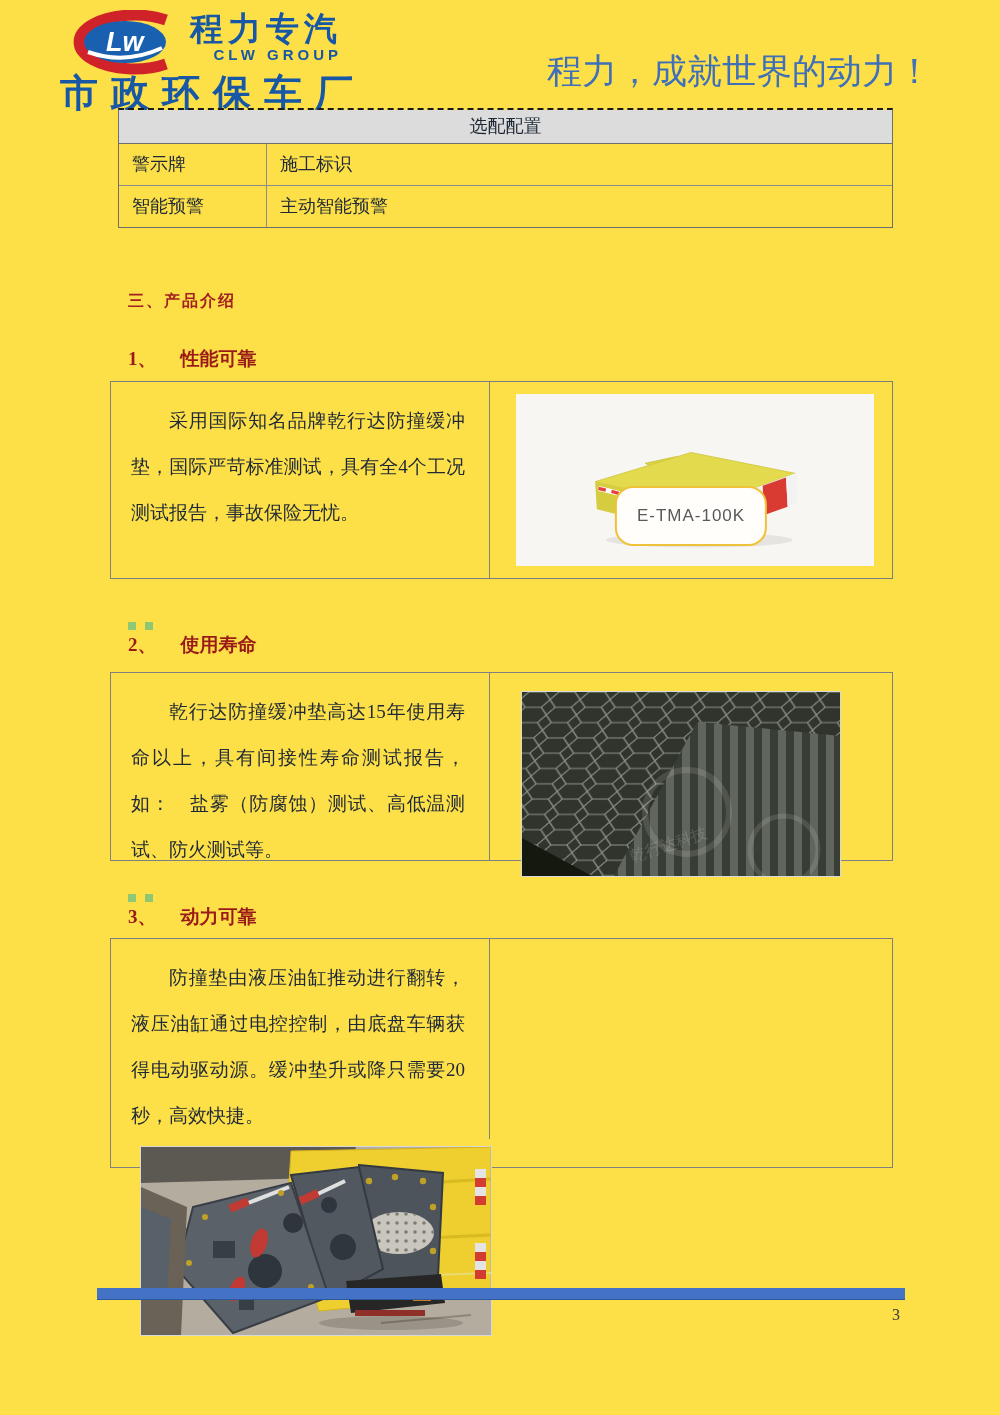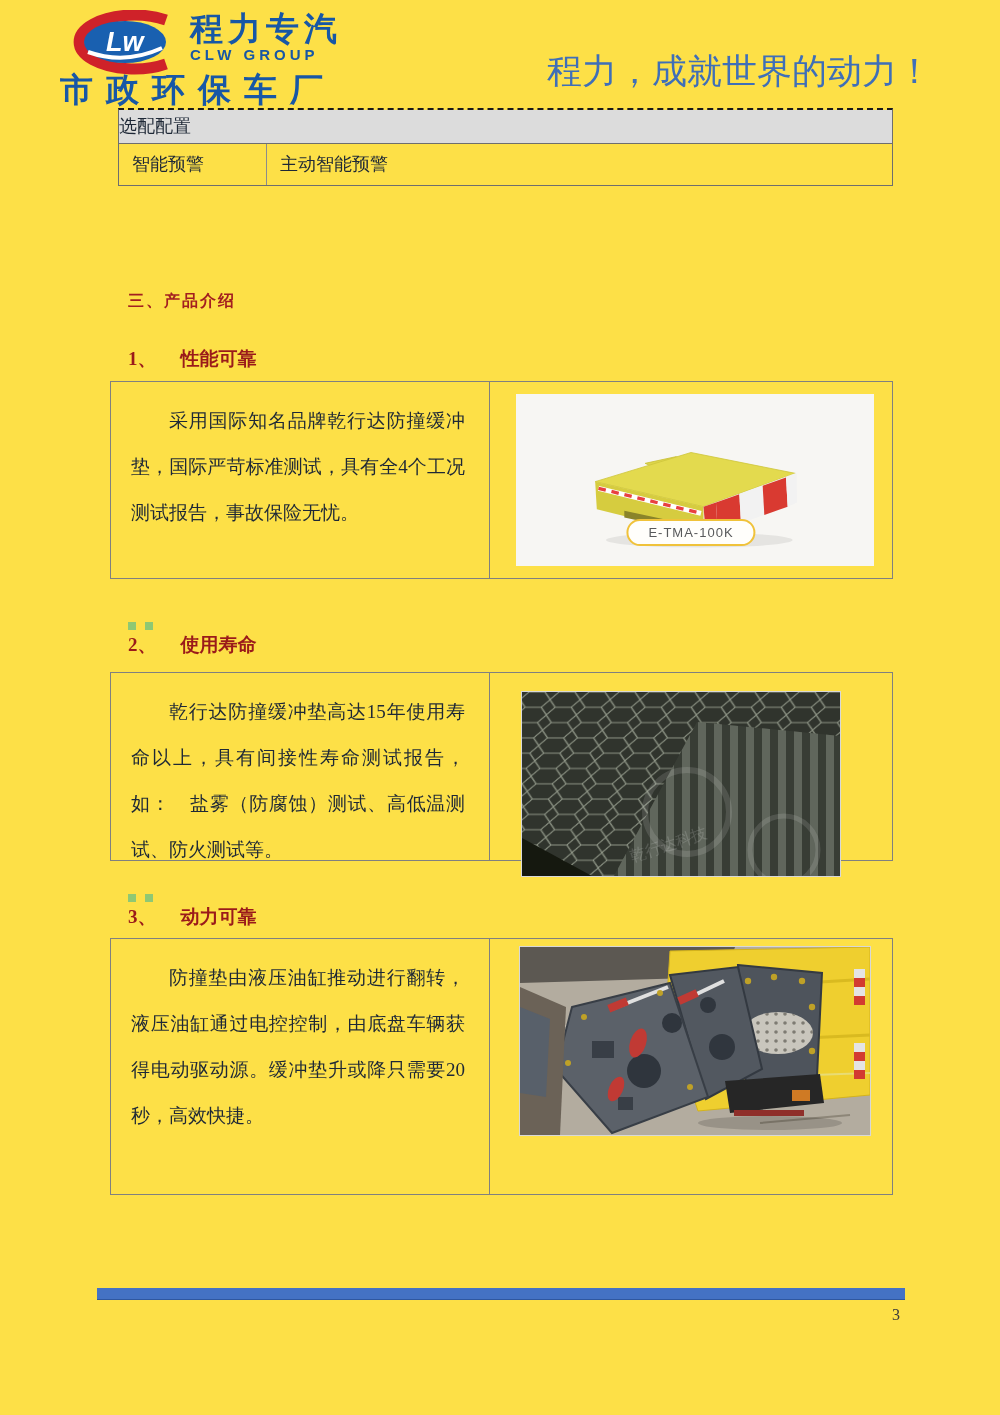--- a/index.html
+++ b/index.html
@@ -4,31 +4,31 @@
 <style>
   html,body{margin:0;padding:0;background:#ffffff;}
   .page{position:relative;width:1000px;height:1415px;background:#fde047;overflow:hidden;
         font-family:"Liberation Serif","DejaVu Serif",serif;color:#1e2836;}
 
   
   .logo-svg{position:absolute;left:50px;top:10px;}
   .brand-block{position:absolute;left:190px;top:12px;color:#1757a6;
                font-family:"Liberation Sans","DejaVu Sans",sans-serif;}
   .brand-cn{font-size:33px;font-weight:bold;letter-spacing:5px;line-height:34px;}
-  .brand-en{font-size:15px;font-weight:bold;letter-spacing:4px;line-height:17px;}
+  .brand-en{font-size:15px;font-weight:bold;letter-spacing:4px;line-height:17px;text-align:right;}
   .factory{position:absolute;left:60px;top:68px;color:#1757a6;font-weight:bold;
-           font-size:33px;letter-spacing:13px;
+           font-size:38px;letter-spacing:13px;
            font-family:Liberation Mono, monospace;}
   .slogan{position:absolute;right:68px;top:48px;font-size:35px;color:#3f6fb8;}
 
   
   .cfg-table{position:absolute;left:118px;top:108px;width:775px;
              border:1px solid #6e6e6e;border-top:2px dashed #1a1a1a;box-sizing:border-box;
              font-size:18px;}
-  .cfg-head{height:33px;line-height:33px;text-align:left;background:#dcdcdc;
+  .cfg-head{height:33px;line-height:33px;text-align:center;background:#dcdcdc;
             border-bottom:1px solid #6e6e6e;}
   .cfg-row{display:flex;height:41px;border-bottom:1px solid #8c8c8c;}
   .cfg-row:last-child{border-bottom:none;}
   .cfg-label{width:148px;border-right:1px solid #8c8c8c;padding-left:13px;line-height:41px;box-sizing:border-box;}
   .cfg-value{flex:1;padding-left:13px;line-height:41px;}
 
   
   .section-title{position:absolute;left:128px;top:291px;font-size:16px;font-weight:900;
                  color:#a31f20;letter-spacing:2px;
                  font-family:"Liberation Sans","DejaVu Sans",sans-serif;}
@@ -41,21 +41,21 @@
             box-sizing:border-box;display:flex;}
   .feat-text{width:379px;border-right:1px solid #808080;box-sizing:border-box;
              padding:16px 24px 0 20px;font-size:19px;line-height:46px;
              text-indent:2em;text-align:justify;color:#1e2836;}
   .feat-media{flex:1;position:relative;}
 
   .render-bg{position:absolute;left:26px;top:12px;right:18px;bottom:12px;background:#f7f6f3;}
   .cushion-svg{position:absolute;left:50%;top:48px;transform:translateX(-50%);}
   .model-pill{position:absolute;left:50%;bottom:32px;transform:translateX(-50%);
               border:2px solid #f0c23a;border-radius:18px;background:#fffefb;
-              padding:4px 20px;font-size:13px;letter-spacing:1px;color:#58595b;
+              padding:18px 20px;font-size:17px;letter-spacing:1px;color:#58595b;
               font-family:"Liberation Sans","DejaVu Sans",sans-serif;white-space:nowrap;}
 
   .photo{position:absolute;box-shadow:0 0 0 1px #d8d8d8;}
 
   
   .footer-bar{position:absolute;left:97px;top:1288px;width:808px;height:11px;
               background:#4472c4;border-bottom:1px solid #2f57a0;}
   .page-num{position:absolute;right:100px;top:1306px;font-size:16px;color:#3c3c3c;}
 </style>
 </head>
@@ -71,20 +71,24 @@
   </svg>
   <div class="brand-block">
     <div class="brand-cn">程力专汽</div>
     <div class="brand-en">CLW GROUP</div>
   </div>
   <div class="factory">市政环保车厂</div>
   <div class="slogan">程力，成就世界的动力！</div>
 
   <div class="cfg-table">
     <div class="cfg-head">选配配置</div>
+    <div class="cfg-row">
+      <div class="cfg-label">警示牌</div>
+      <div class="cfg-value">施工标识</div>
+    </div>
     <div class="cfg-row">
       <div class="cfg-label">智能预警</div>
       <div class="cfg-value">主动智能预警</div>
     </div>
   </div>
 
   <div class="section-title">三、产品介绍</div>
 
   <div class="feat-head" style="top:346px;">
     <span class="num">1、</span><span>性能可靠</span>
@@ -142,21 +146,21 @@
         <text x="110" y="170" font-size="16" fill="#ffffff" opacity="0.15" transform="rotate(-18 110 170)" font-family="Liberation Sans, sans-serif">乾行达科技</text>
       </svg>
     </div>
   </div>
 
   <div class="sq" style="left:128px;top:894px;"></div>
   <div class="sq" style="left:145px;top:894px;"></div>
   <div class="feat-head" style="top:904px;">
     <span class="num">3、</span><span>动力可靠</span>
   </div>
-  <div class="feat-box" style="top:938px;height:257px;">
+  <div class="feat-box" style="top:938px;height:230px;flex-direction:column;">
     <div class="feat-text">防撞垫由液压油缸推动进行翻转，液压油缸通过电控控制，由底盘车辆获得电动驱动源。缓冲垫升或降只需要20秒，高效快捷。</div>
     <div class="feat-media">
       <svg class="photo" style="left:30px;top:8px;" width="350" height="188" viewBox="0 0 350 188">
         <defs>
           <pattern id="dots" width="9" height="9" patternUnits="userSpaceOnUse">
             <circle cx="4" cy="4" r="1.8" fill="#7e7b73"></circle>
           </pattern>
         </defs>
         <rect width="350" height="188" fill="#b3ac9f"></rect>
         <polygon points="0,0 215,0 205,30 0,36" fill="#5c5852"></polygon>

